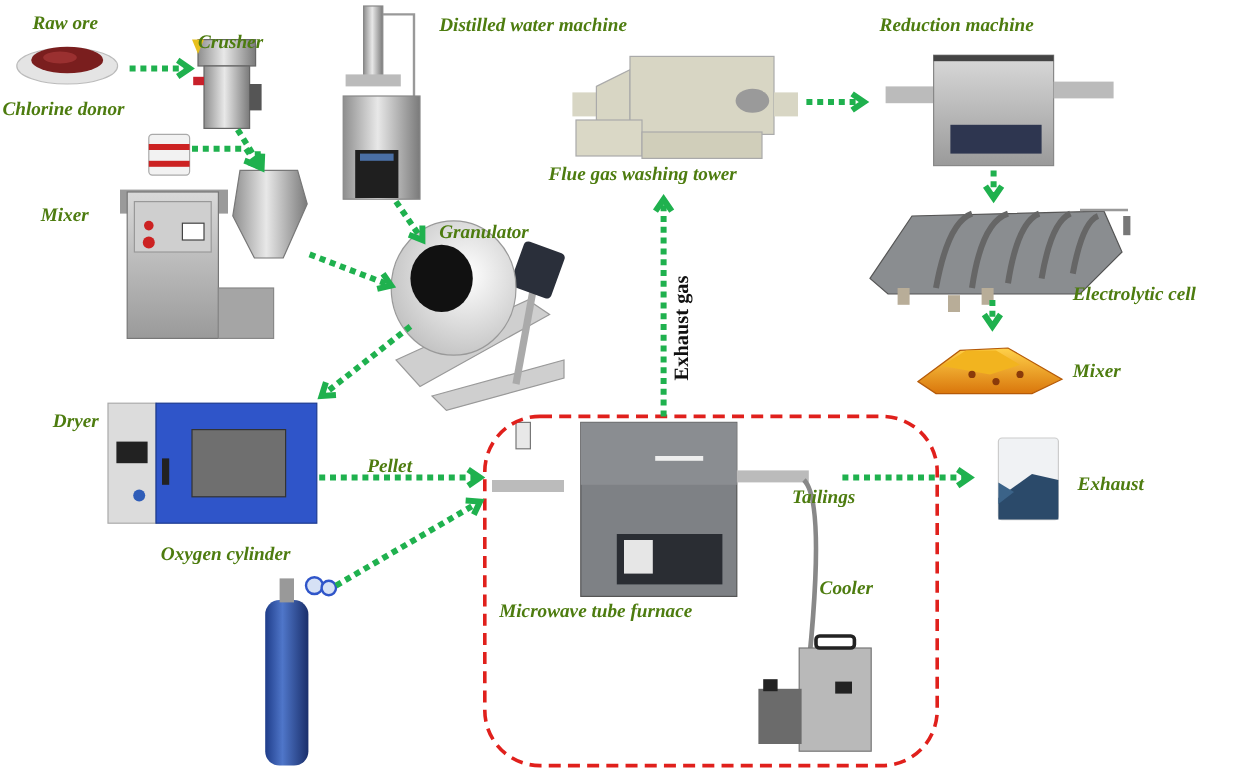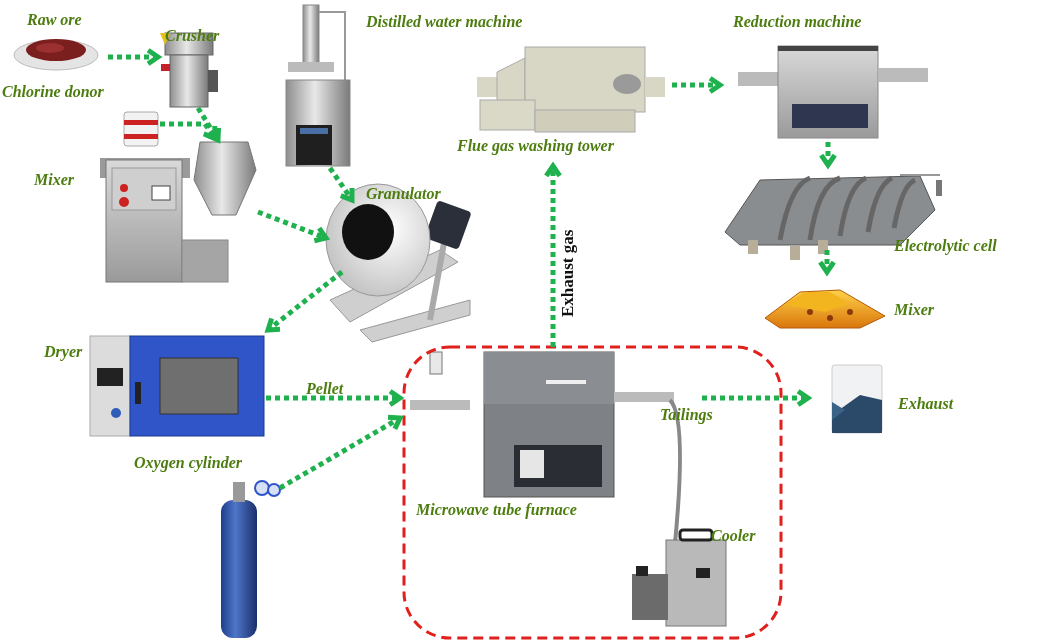--- a/index.html
+++ b/index.html
@@ -239,13 +239,13 @@
 <div class="lbl" style="left:306px;top:381px;text-align:center;">Pellet</div>
 <div class="lbl" style="left:134px;top:455px;">Oxygen cylinder</div>
 <div class="lbl" style="left:457px;top:138px;">Flue gas washing tower</div>
 <div class="vert" style="left:558px;top:317px;">Exhaust gas</div>
 <div class="lbl" style="left:733px;top:14px;">Reduction machine</div>
 <div class="lbl" style="left:894px;top:238px;">Electrolytic cell</div>
 <div class="lbl" style="left:894px;top:302px;">Mixer</div>
 <div class="lbl" style="left:898px;top:396px;">Exhaust</div>
 <div class="lbl" style="left:660px;top:407px;">Tailings</div>
 <div class="lbl" style="left:416px;top:502px;">Microwave tube furnace</div>
-<div class="lbl" style="left:683px;top:528px;margin-left:28px;">Cooler</div>
+<div class="lbl" style="left:683px;top:483px;">Cooler</div>
 
 </body></html>

